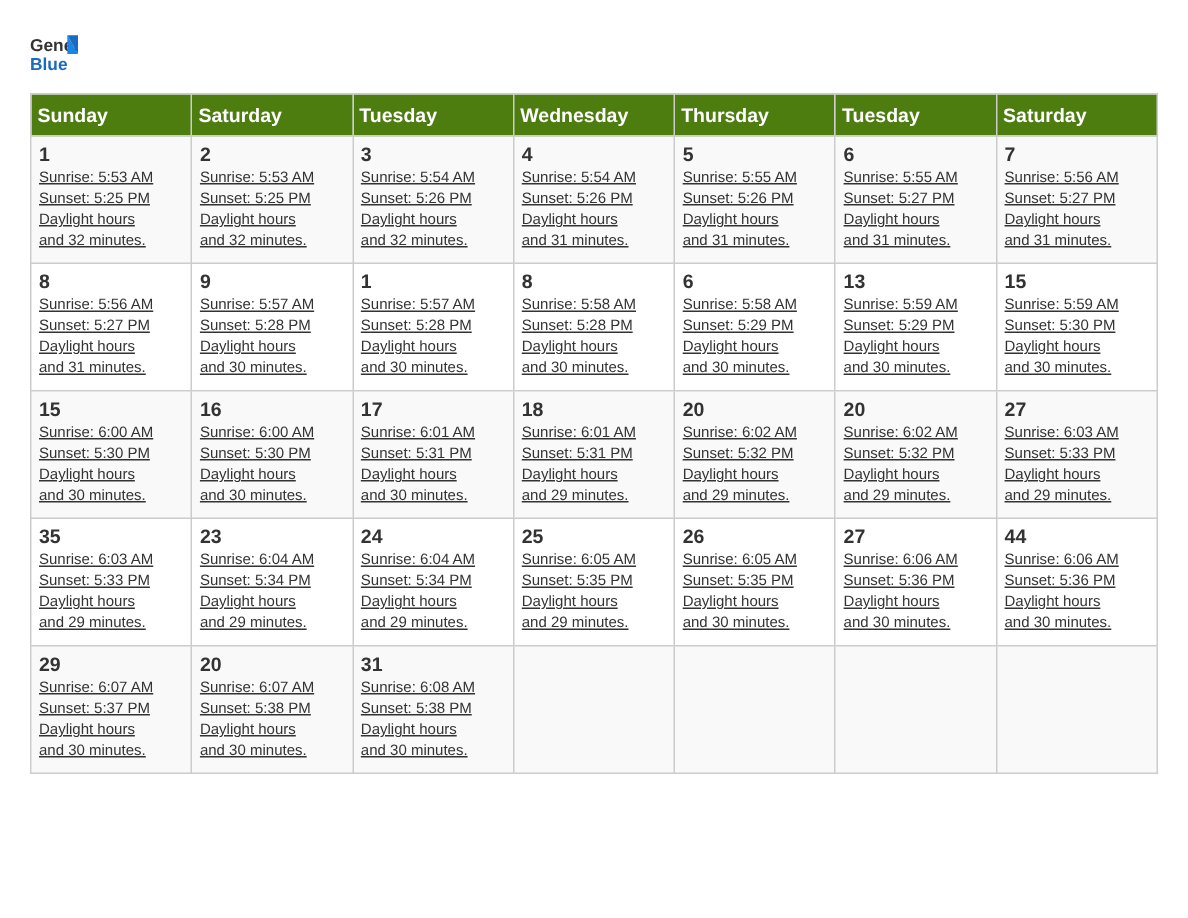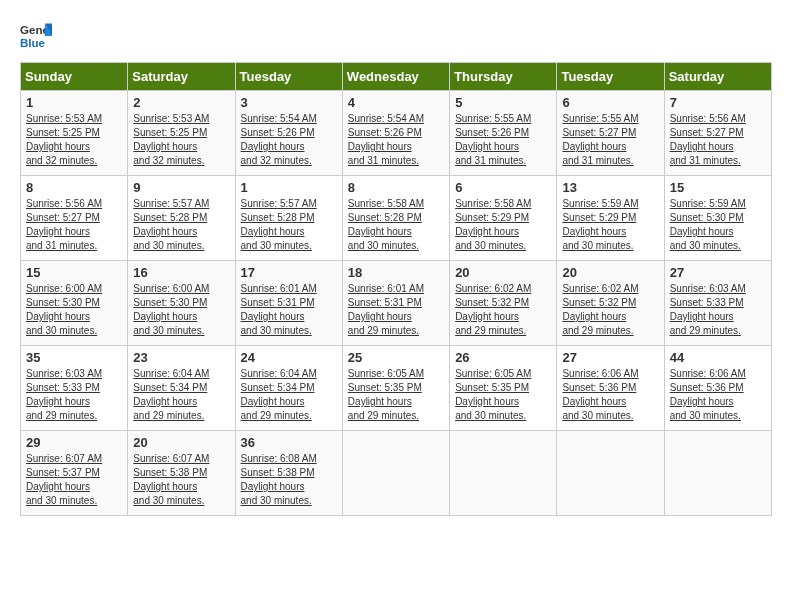--- a/index.html
+++ b/index.html
@@ -234,21 +234,21 @@
       <tr>
         <td>
           <span class="day-num">29</span>
 <div class="cell-content">Sunrise: 6:07 AM<br>Sunset: 5:37 PM<br>Daylight hours<br>and 30 minutes.</div>
         </td>
         <td>
           <span class="day-num">20</span>
 <div class="cell-content">Sunrise: 6:07 AM<br>Sunset: 5:38 PM<br>Daylight hours<br>and 30 minutes.</div>
         </td>
         <td>
-          <span class="day-num">36</span>
+          <span class="day-num">31</span>
 <div class="cell-content">Sunrise: 6:08 AM<br>Sunset: 5:38 PM<br>Daylight hours<br>and 30 minutes.</div>
         </td>
         <td></td>
         <td></td>
         <td></td>
         <td></td>
       </tr>
     </tbody>
 </table>
 

